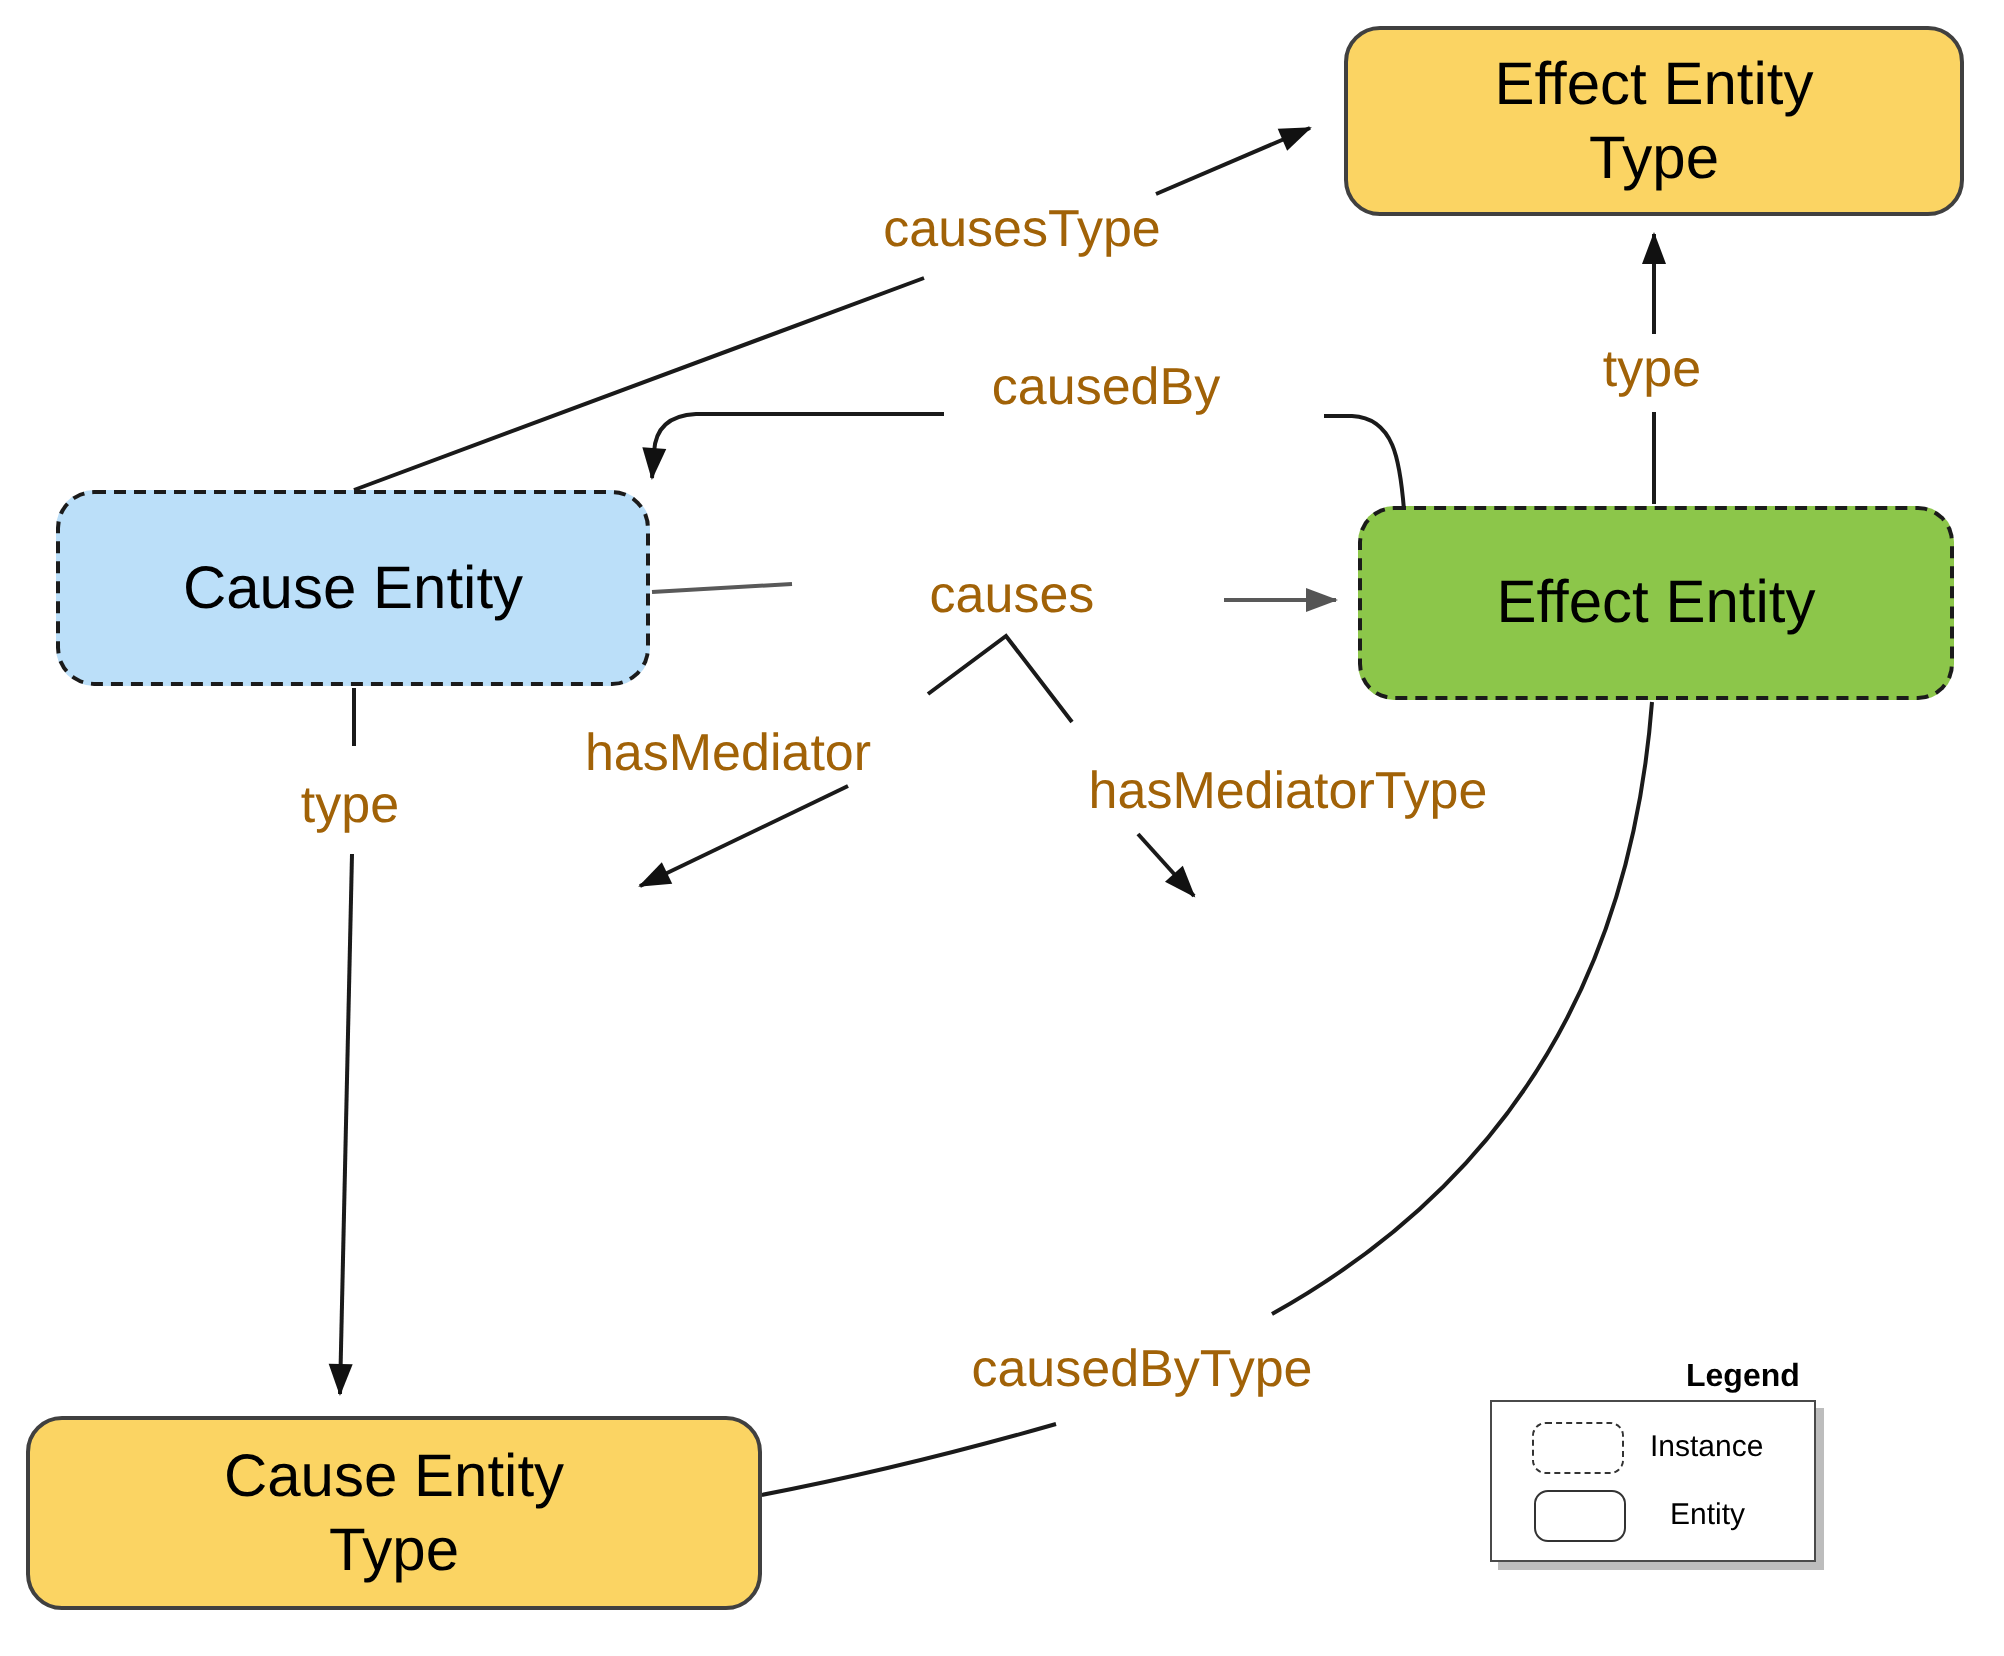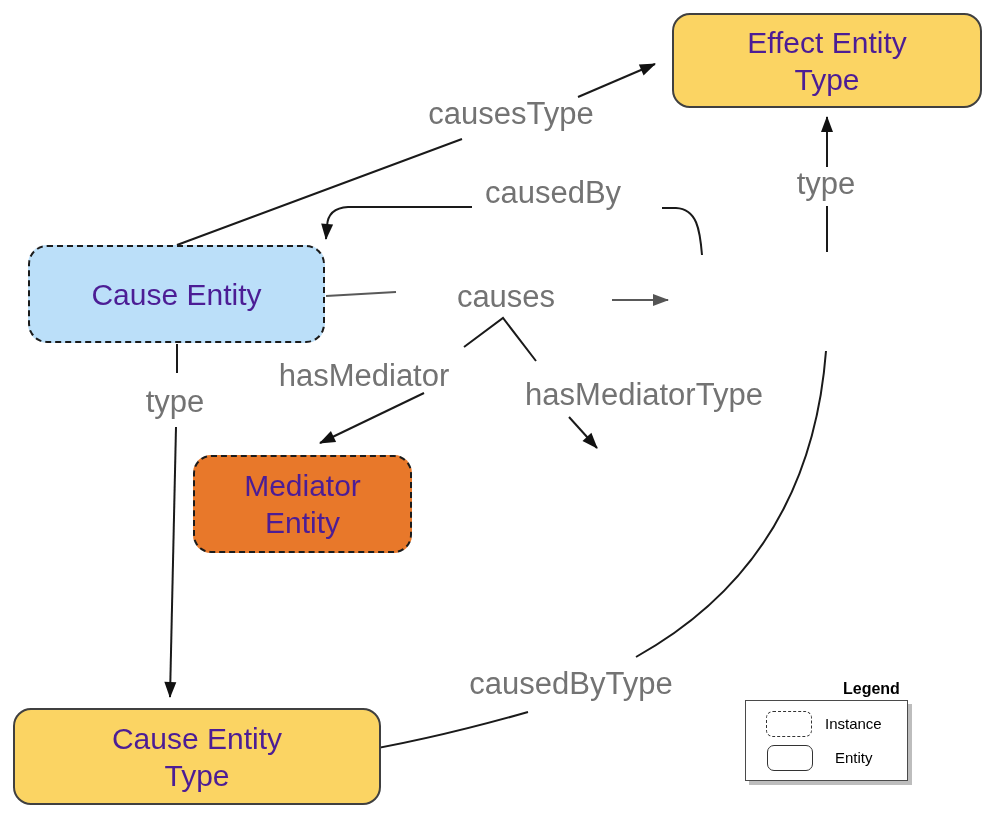--- a/index.html
+++ b/index.html
@@ -3,36 +3,36 @@
 <meta charset="utf-8">
 <style>
   html,body{margin:0;padding:0;background:#ffffff;}
   #canvas{
     position:relative;width:1002px;height:828px;background:#ffffff;overflow:hidden;
     font-family:"Liberation Sans","DejaVu Sans",sans-serif;color:#000;
   }
   #edges{position:absolute;left:0;top:0;width:1002px;height:828px;z-index:1;}
   .node{
     position:absolute;z-index:2;display:flex;align-items:center;justify-content:center;
-    text-align:center;font-size:30px;line-height:37px;border-radius:18px;color:#4c1d95;
+    text-align:center;font-size:30px;line-height:37px;border-radius:18px;color:#000000;
     box-sizing:border-box;
   }
   .b-dashed{border:2.5px dashed #1b1b1b;}
   .b-solid{border:2px solid #404040;}
   .fill-blue{background:#BBDFF9;}
   .fill-green{background:#8CC64A;}
   .fill-orange{background:#E8782A;}
   .fill-yellow{background:#FBD463;}
   .node .lbl{display:block;}
   .w200 .lbl{max-width:205px;}
   .w160 .lbl{max-width:165px;}
   .w140 .lbl{max-width:145px;}
   .edge-label{
-    position:absolute;z-index:2;font-size:31px;line-height:32px;white-space:nowrap;
-    transform:translateX(-50%);color:#737373;
+    position:absolute;z-index:2;font-size:26px;line-height:32px;white-space:nowrap;
+    transform:translateX(-50%);color:#a16207;
   }
   #legend-box{
     position:absolute;z-index:2;background:#fff;border:1.5px solid #4a4a4a;
     box-shadow:4px 4px 0 #bdbdbd;left:745px;top:700px;width:163px;height:81px;box-sizing:border-box;
   }
   #legend-title{
     position:absolute;z-index:2;left:843px;top:680px;font-size:16px;font-weight:bold;white-space:nowrap;
   }
   .legend-swatch{position:absolute;box-sizing:border-box;border-radius:7px;background:#fff;}
   .legend-swatch.dashed{left:20px;top:10px;width:46px;height:26px;border:1.6px dashed #333;}
@@ -78,28 +78,28 @@
     <path d="M176,427 L170,697" stroke="#1a1a1a" stroke-width="2" fill="none" marker-end="url(#arrow-black)"></path>
 
     <path d="M826,351 Q810,560 636,657" stroke="#1a1a1a" stroke-width="2" fill="none"></path>
     <path d="M528,712 Q430,740 344,754" stroke="#1a1a1a" stroke-width="2" fill="none" marker-end="url(#arrow-black)"></path>
   </svg>
 
   <div class="node fill-blue b-dashed" style="left:28px;top:245px;width:297px;height:98px;border-radius:19px;">
     <span class="lbl">Cause Entity</span>
   </div>
 
+  <div class="node fill-green b-dashed" style="left:679px;top:253px;width:298px;height:97px;">
+    <span class="lbl">Effect Entity</span>
+  </div>
 
   <div class="node fill-yellow b-solid w200" style="left:672px;top:13px;width:310px;height:95px;">
     <span class="lbl">Effect Entity Type</span>
   </div>
 
-  <div class="node fill-orange b-dashed w140" style="left:193px;top:455px;width:219px;height:98px;">
-    <span class="lbl">Mediator Entity</span>
-  </div>
 
 
   <div class="node fill-yellow b-solid w200" style="left:13px;top:708px;width:368px;height:97px;">
     <span class="lbl">Cause Entity Type</span>
   </div>
 
   <div class="edge-label" style="left:511px;top:98px;">causesType</div>
   <div class="edge-label" style="left:553px;top:177px;">causedBy</div>
   <div class="edge-label" style="left:826px;top:168px;">type</div>
   <div class="edge-label" style="left:506px;top:281px;">causes</div>

